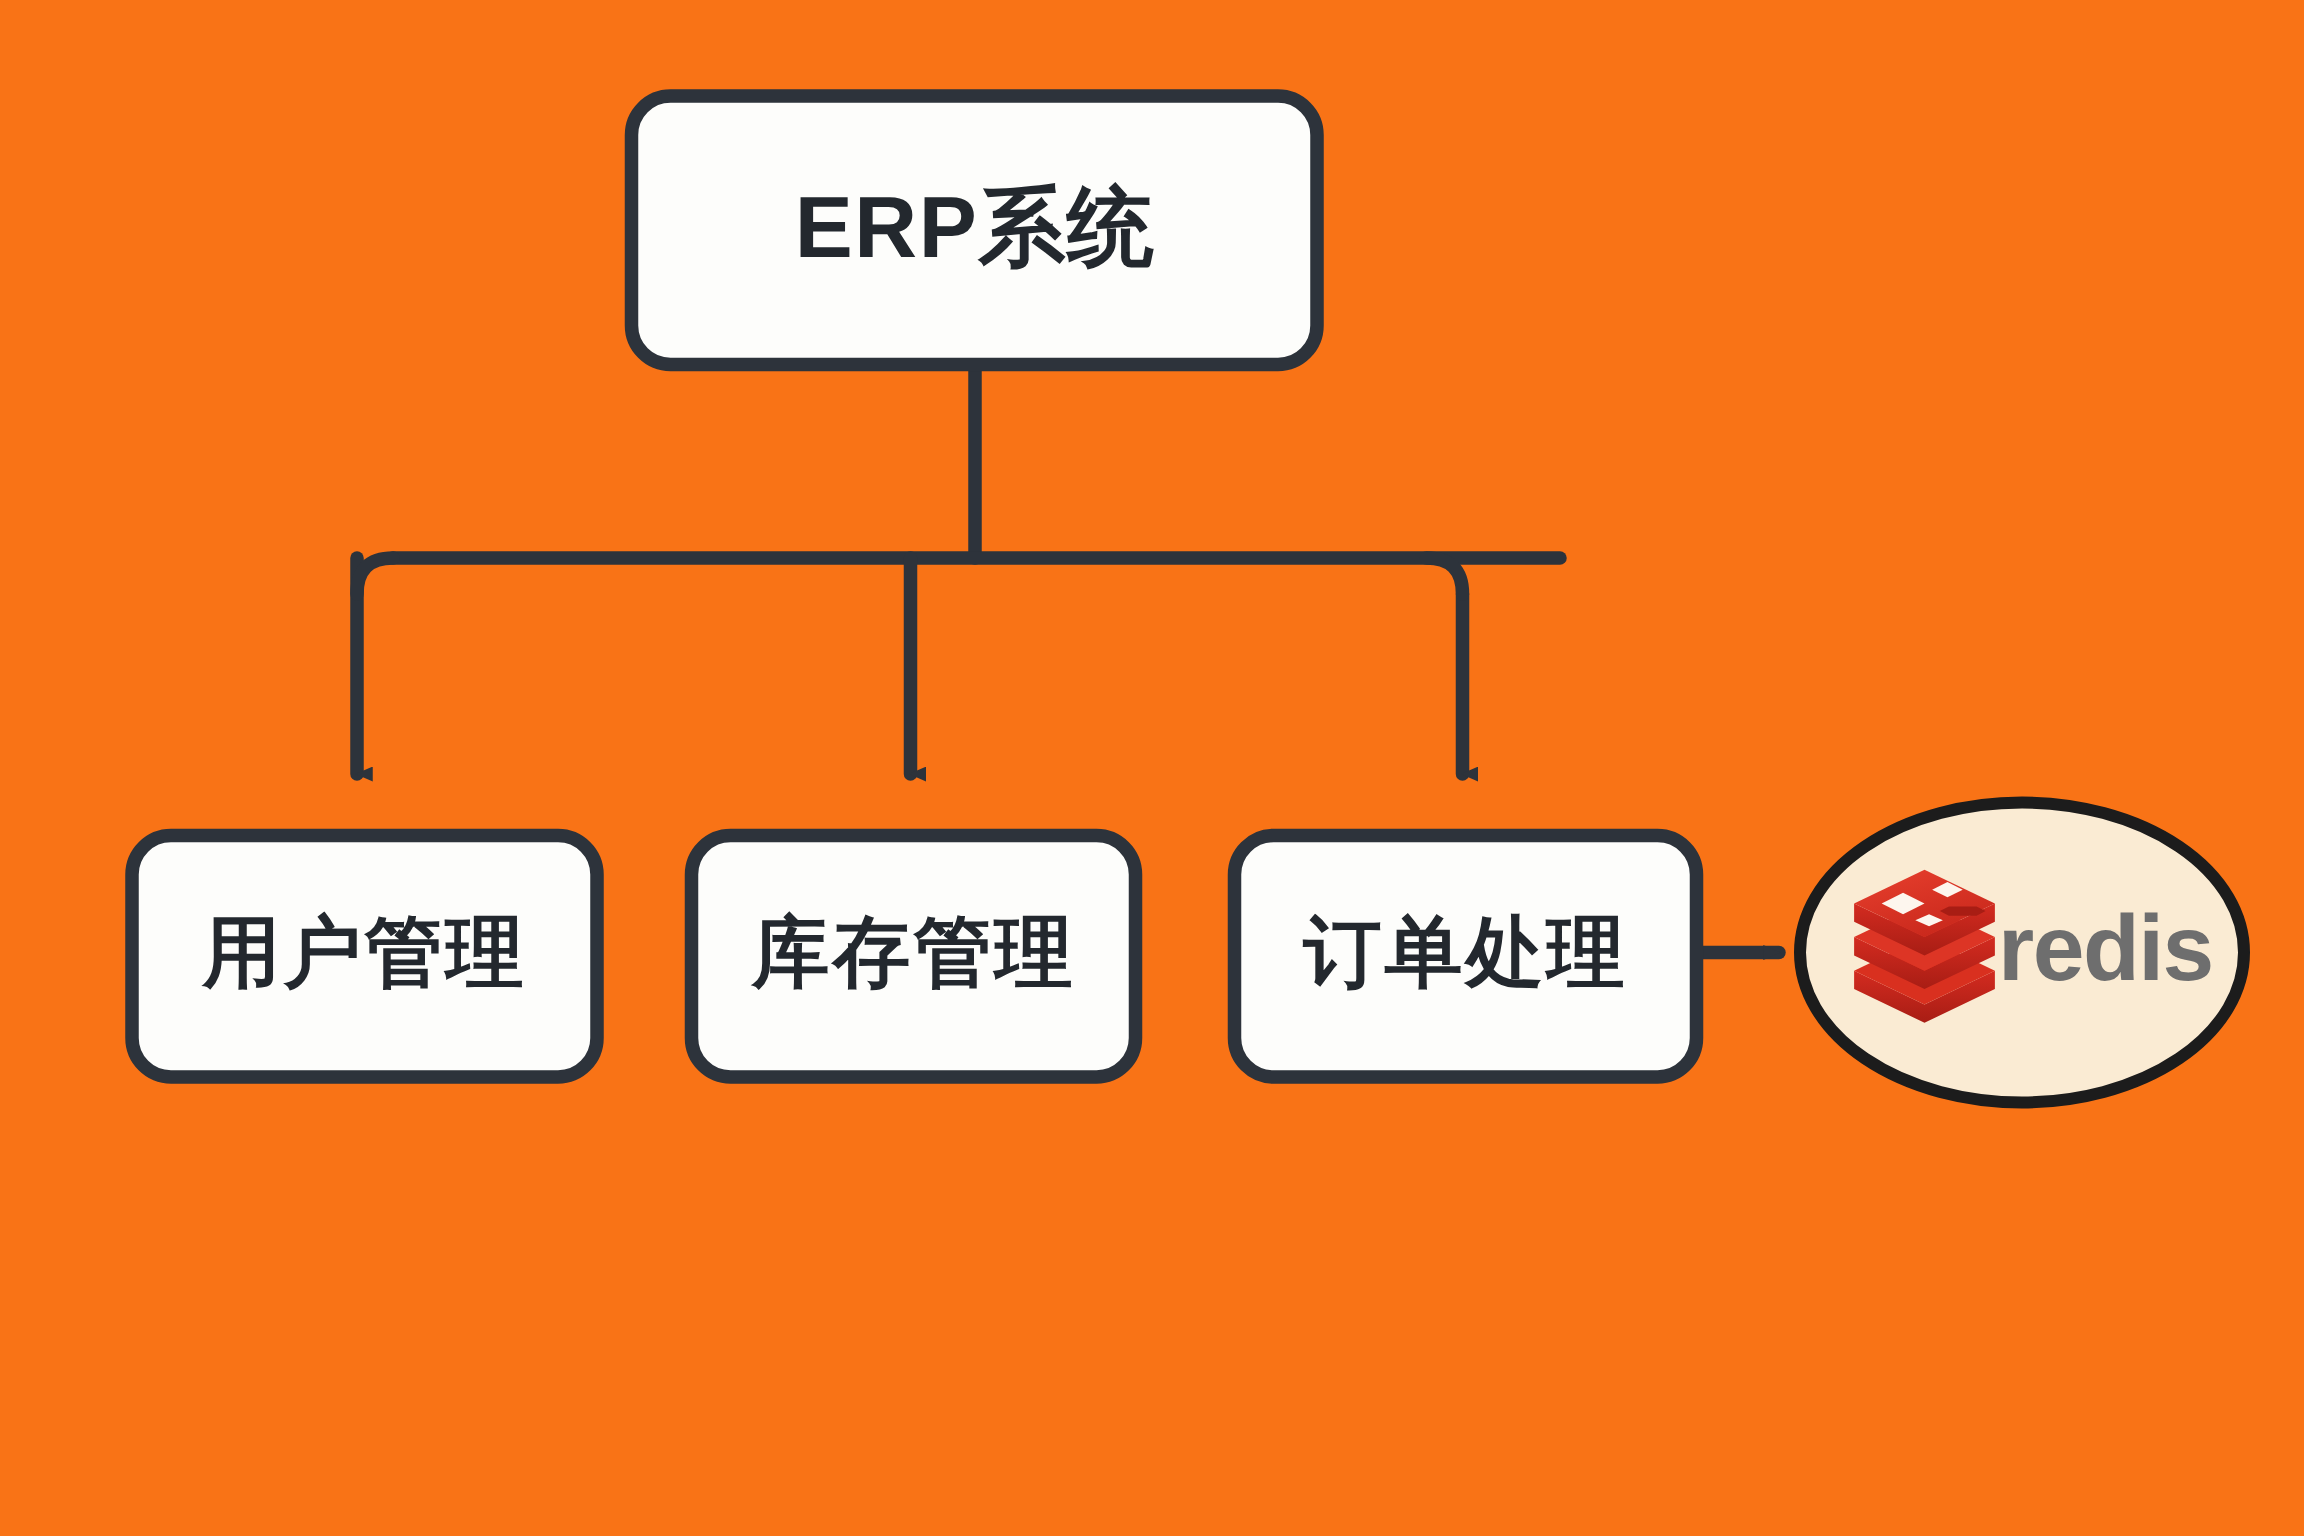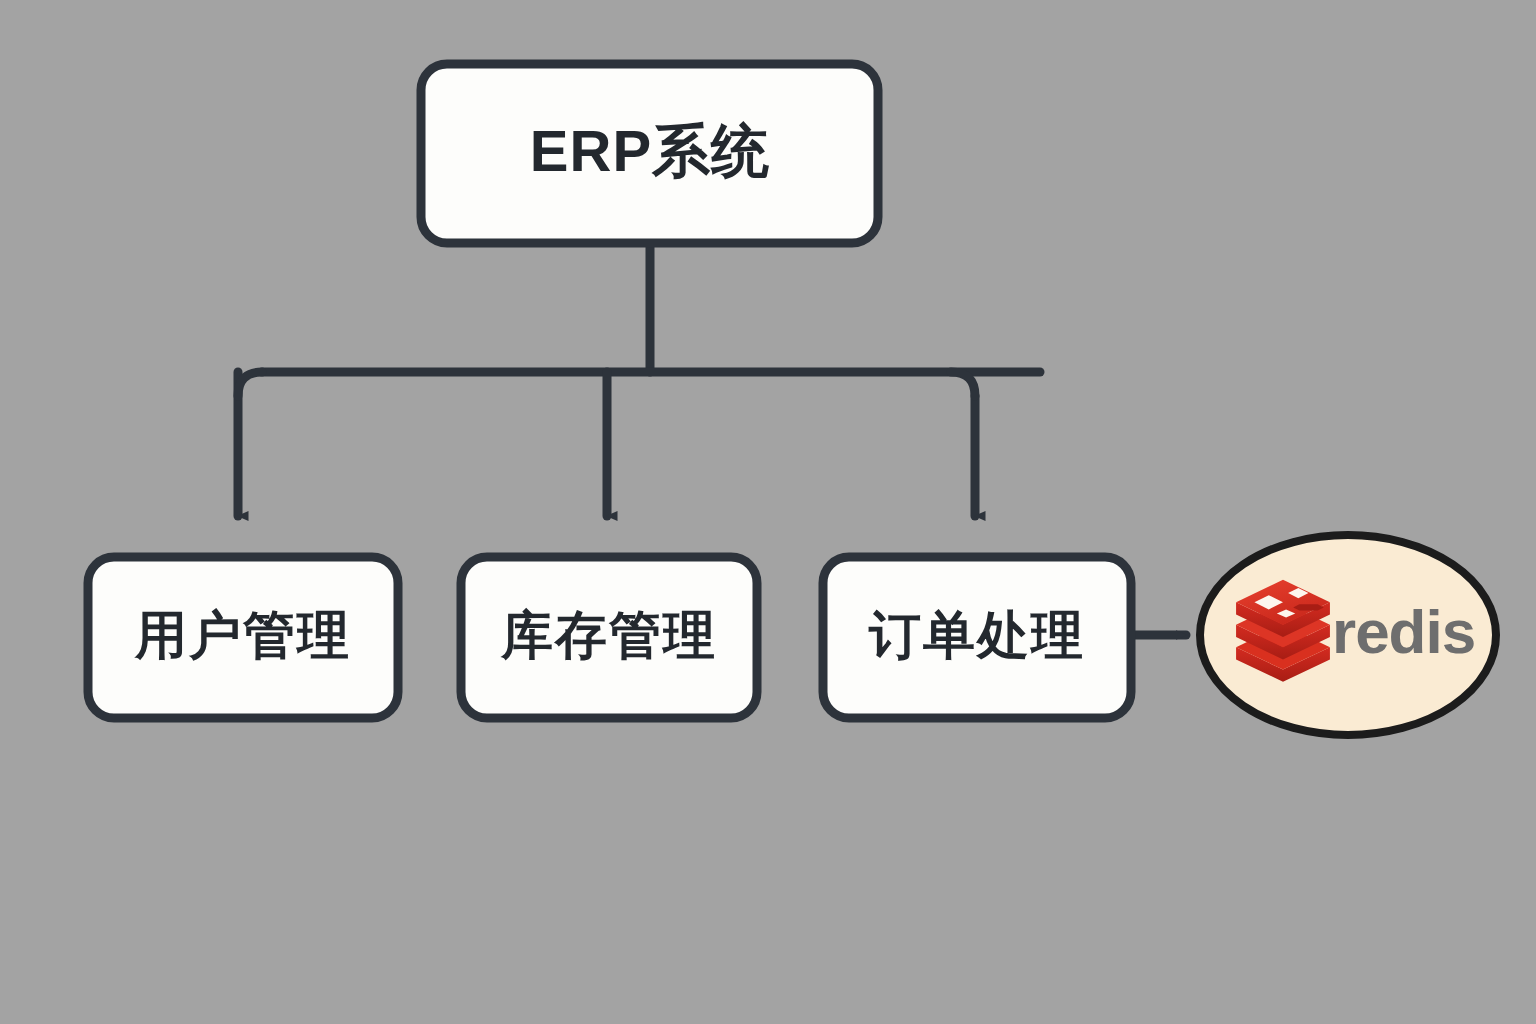--- a/index.html
+++ b/index.html
@@ -10,21 +10,21 @@
   body {
     width: 1536px;
     height: 1024px;
     overflow: hidden;
     font-family: "Liberation Sans", "DejaVu Sans", sans-serif;
   }
   #canvas {
     position: relative;
     width: 1536px;
     height: 1024px;
-    background: #a3a3a3;
+    background: #f97316;
   }
   #diagram-svg {
     position: absolute;
     left: 0;
     top: 0;
     width: 1536px;
     height: 1024px;
   }
   .node-label {
     font-weight: bold;

